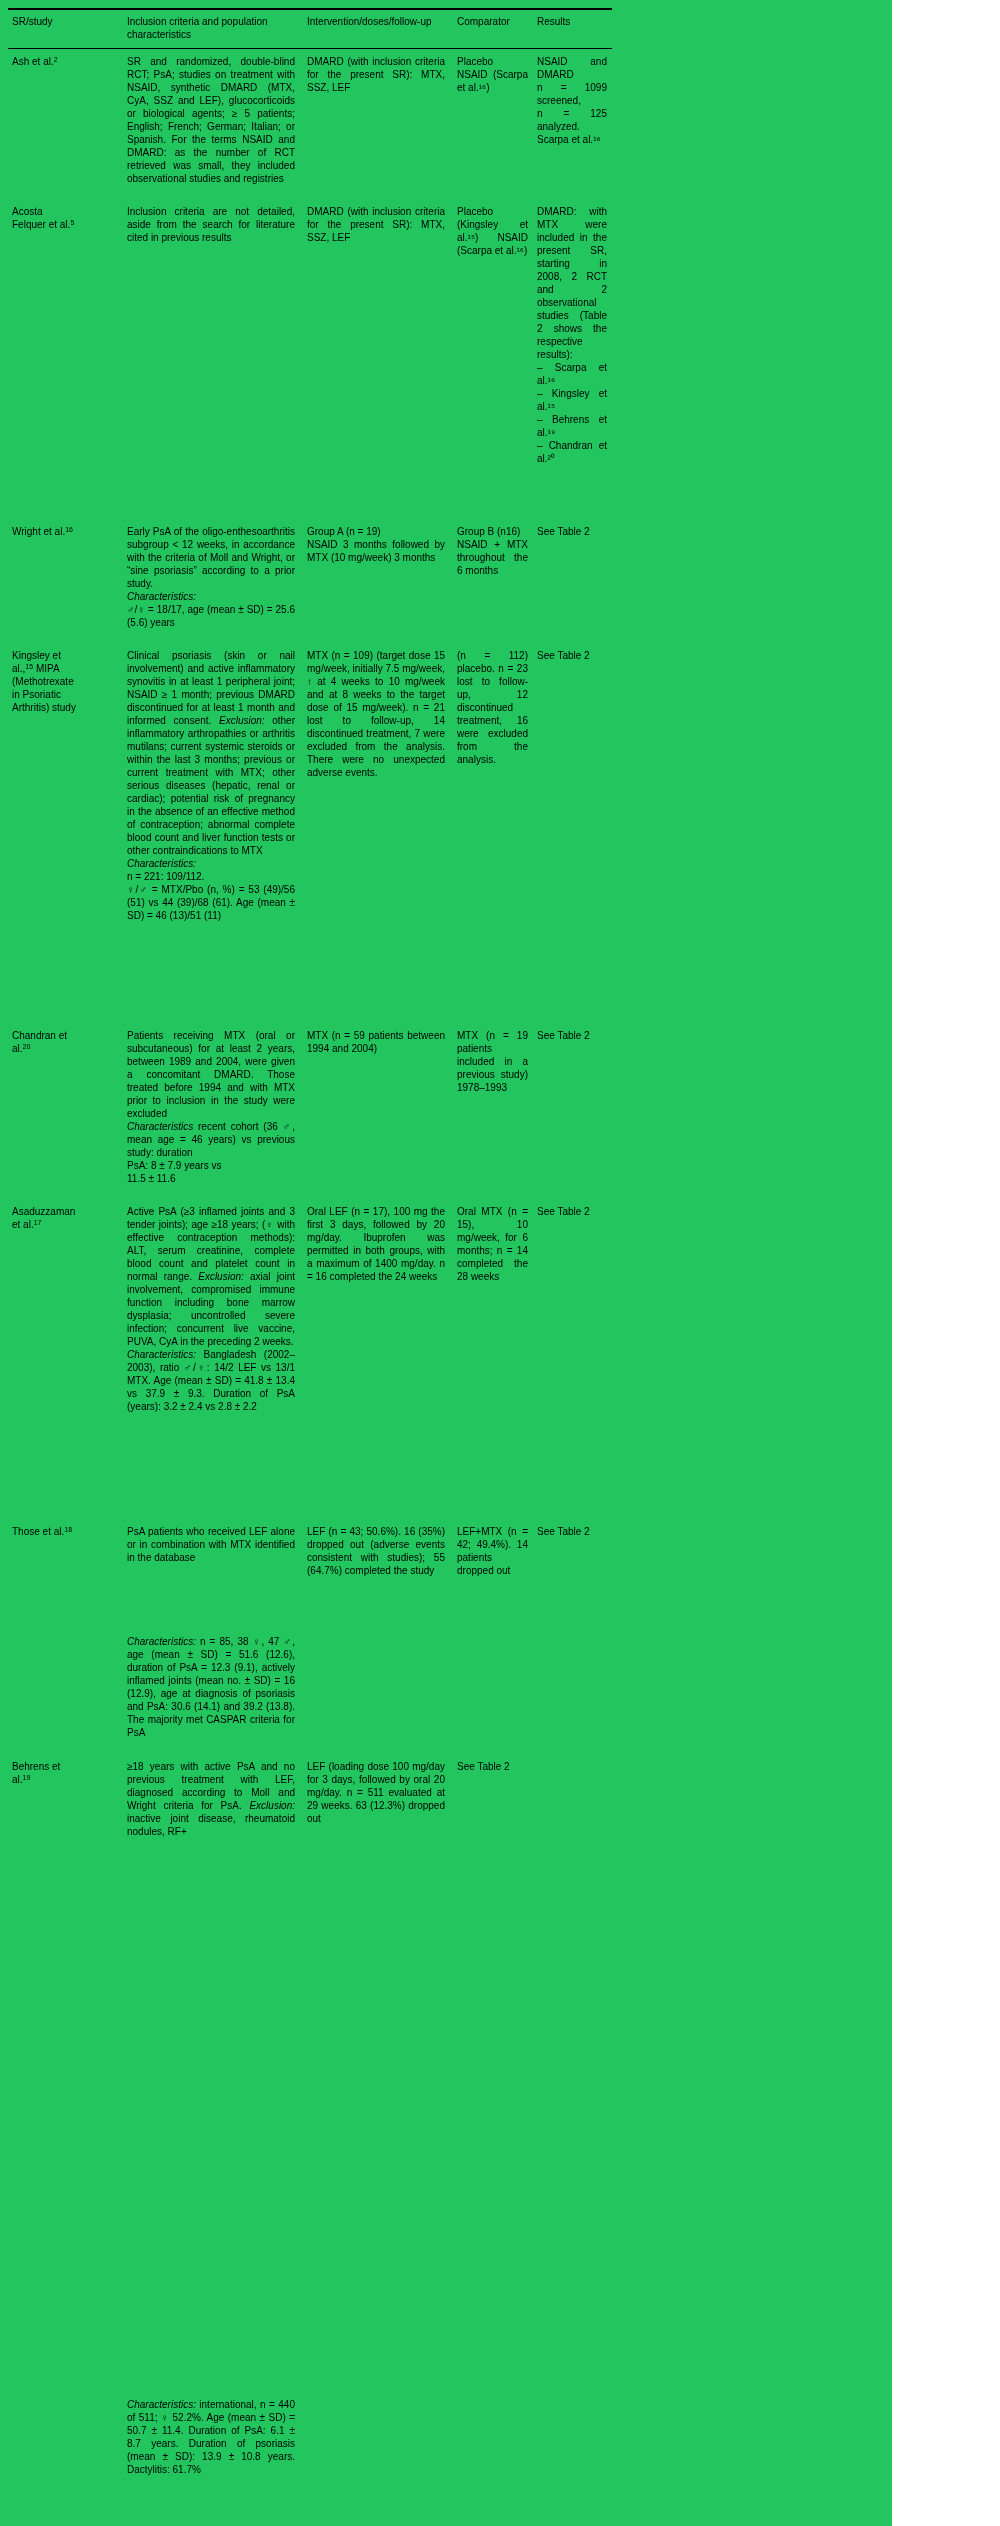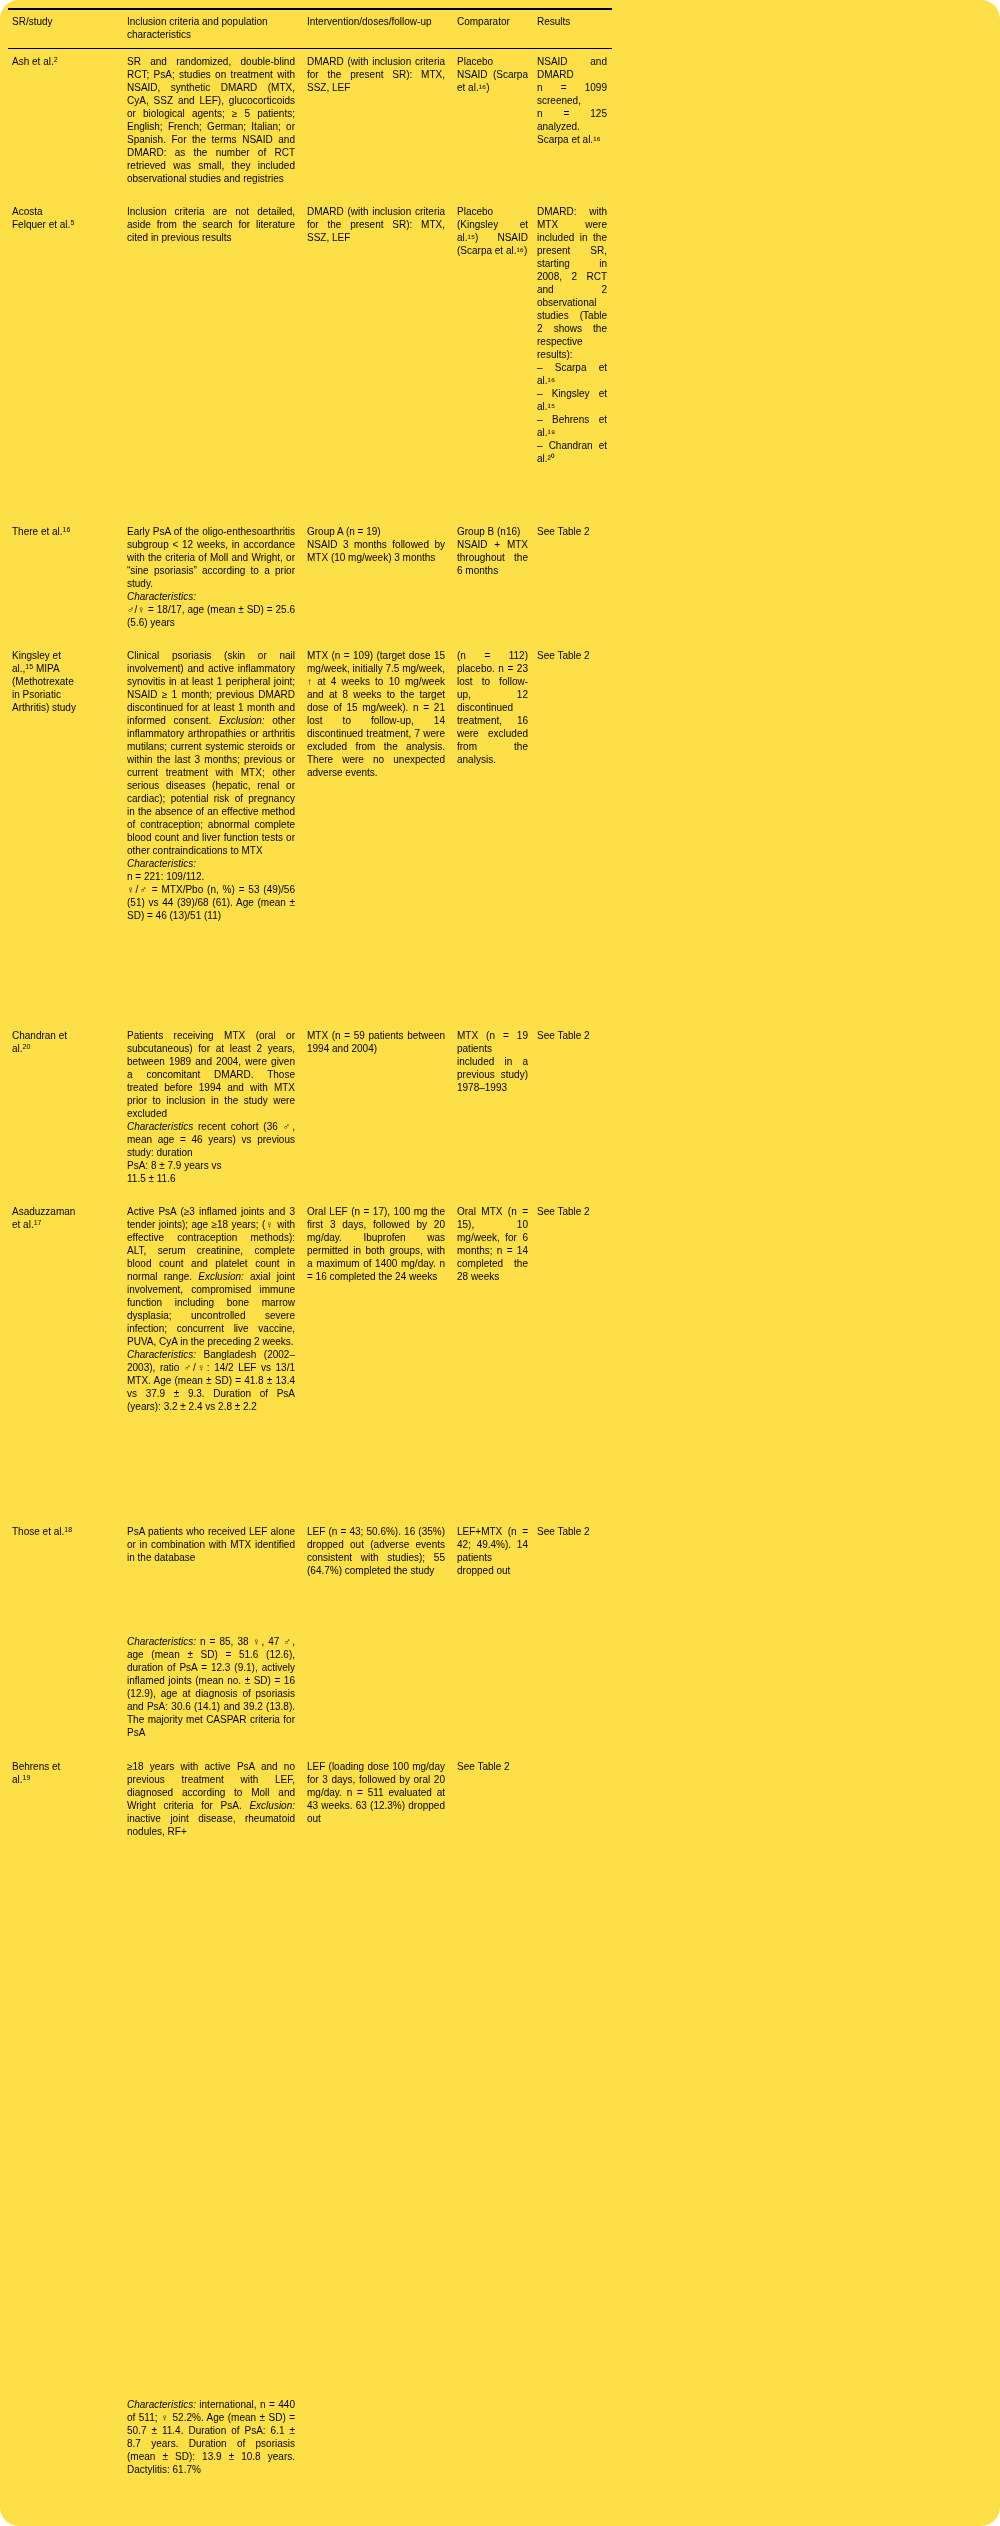--- a/index.html
+++ b/index.html
@@ -1,21 +1,21 @@
 <!DOCTYPE html>
 <html><head>
 <meta charset="utf-8">
 <style>
   * { margin:0; padding:0; box-sizing:border-box; }
   html, body { background:#ffffff; }
   body {
     width:1000px; height:2526px; overflow:hidden;
     font-family:"Liberation Sans", sans-serif; color:#000;
   }
-  .page { position:relative; width:1000px; height:2526px; background:#fde047;border-radius:19px; }
+  .page { position:relative; width:892px; height:2526px; background:#22c55e; }
 
   table.review {
     position:absolute; left:8px; top:8px; width:604px;
     border-collapse:collapse; table-layout:fixed;
     border-top:2px solid #000; border-bottom:2px solid #000;
   }
   th {
     font-weight:400; font-size:10px; line-height:12.5px;
     text-align:left; vertical-align:top;
     padding:6px 8px 7px 4px;
@@ -104,21 +104,21 @@
         <td class="c-res">
           <div class="para">DMARD: with MTX were included in the present SR, starting in 2008, 2 RCT and 2 observational studies (Table 2 shows the respective results):
 – Scarpa et al.¹⁶
 – Kingsley et al.¹⁵
 – Behrens et al.¹⁹
 – Chandran et al.²⁰</div>
         </td>
       </tr>
 
       <tr class="r3">
-        <td class="c-study"><span>There et al.</span><sup>16</sup></td>
+        <td class="c-study"><span>Wright et al.</span><sup>16</sup></td>
         <td class="c-incl">
           <div class="para">Early PsA of the oligo-enthesoarthritis subgroup &lt; 12 weeks, in accordance with the criteria of Moll and Wright, or “sine psoriasis” according to a prior study.</div>
           <div class="para"><i class="blk">Characteristics:</i><span>♂/♀ = 18/17, age (mean ± SD) = 25.6 (5.6) years</span></div>
         </td>
         <td class="c-interv">
           <div class="para">Group A (n = 19)
 NSAID 3 months followed by MTX (10 mg/week) 3 months</div>
         </td>
         <td class="c-comp">
           <div class="para">Group B (n16)
@@ -200,21 +200,21 @@
         </td>
       </tr>
 
       <tr class="r8">
         <td class="c-study"><span>Behrens et al.</span><sup>19</sup></td>
         <td class="c-incl">
           <div class="para"><span>≥18 years with active PsA and no previous treatment with LEF, diagnosed according to Moll and Wright criteria for PsA. </span><i>Exclusion:</i><span> inactive joint disease, rheumatoid nodules, RF+</span></div>
           <div class="para gap-xl"><i>Characteristics:</i><span> international, n = 440 of 511; ♀ 52.2%. Age (mean ± SD) = 50.7 ± 11.4. Duration of PsA: 6.1 ± 8.7 years. Duration of psoriasis (mean ± SD): 13.9 ± 10.8 years. Dactylitis: 61.7%</span></div>
         </td>
         <td class="c-interv">
-          <div class="para">LEF (loading dose 100 mg/day for 3 days, followed by oral 20 mg/day. n = 511 evaluated at 43 weeks. 63 (12.3%) dropped out</div>
+          <div class="para">LEF (loading dose 100 mg/day for 3 days, followed by oral 20 mg/day. n = 511 evaluated at 29 weeks. 63 (12.3%) dropped out</div>
         </td>
         <td class="c-comp">
           <div class="para">See Table 2</div>
         </td>
         <td class="c-res">
           <div class="para"></div>
         </td>
       </tr>
 
     </tbody>

